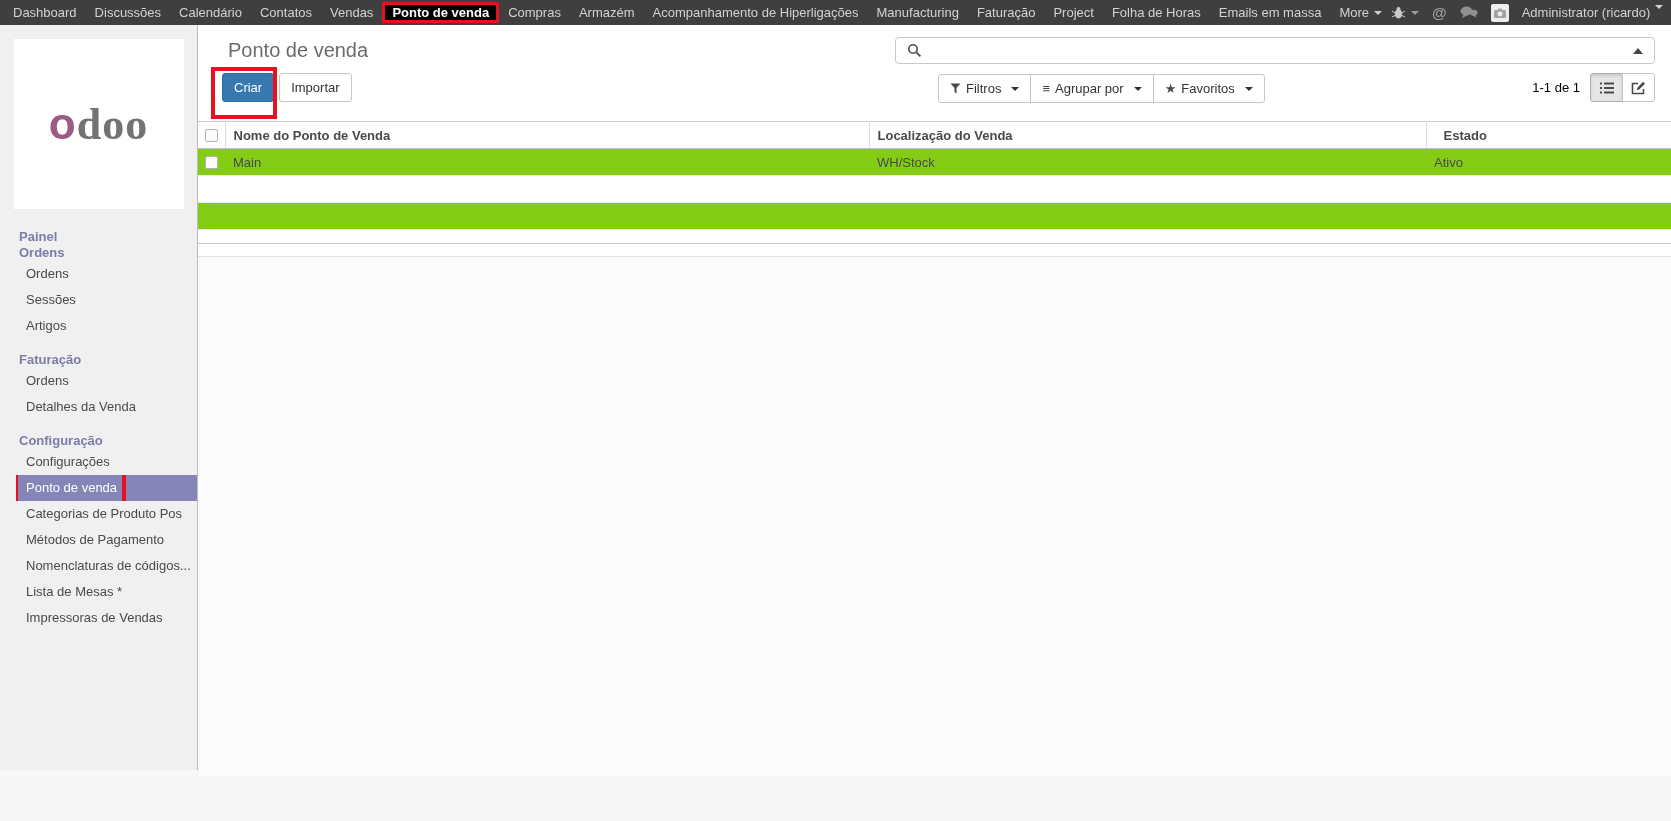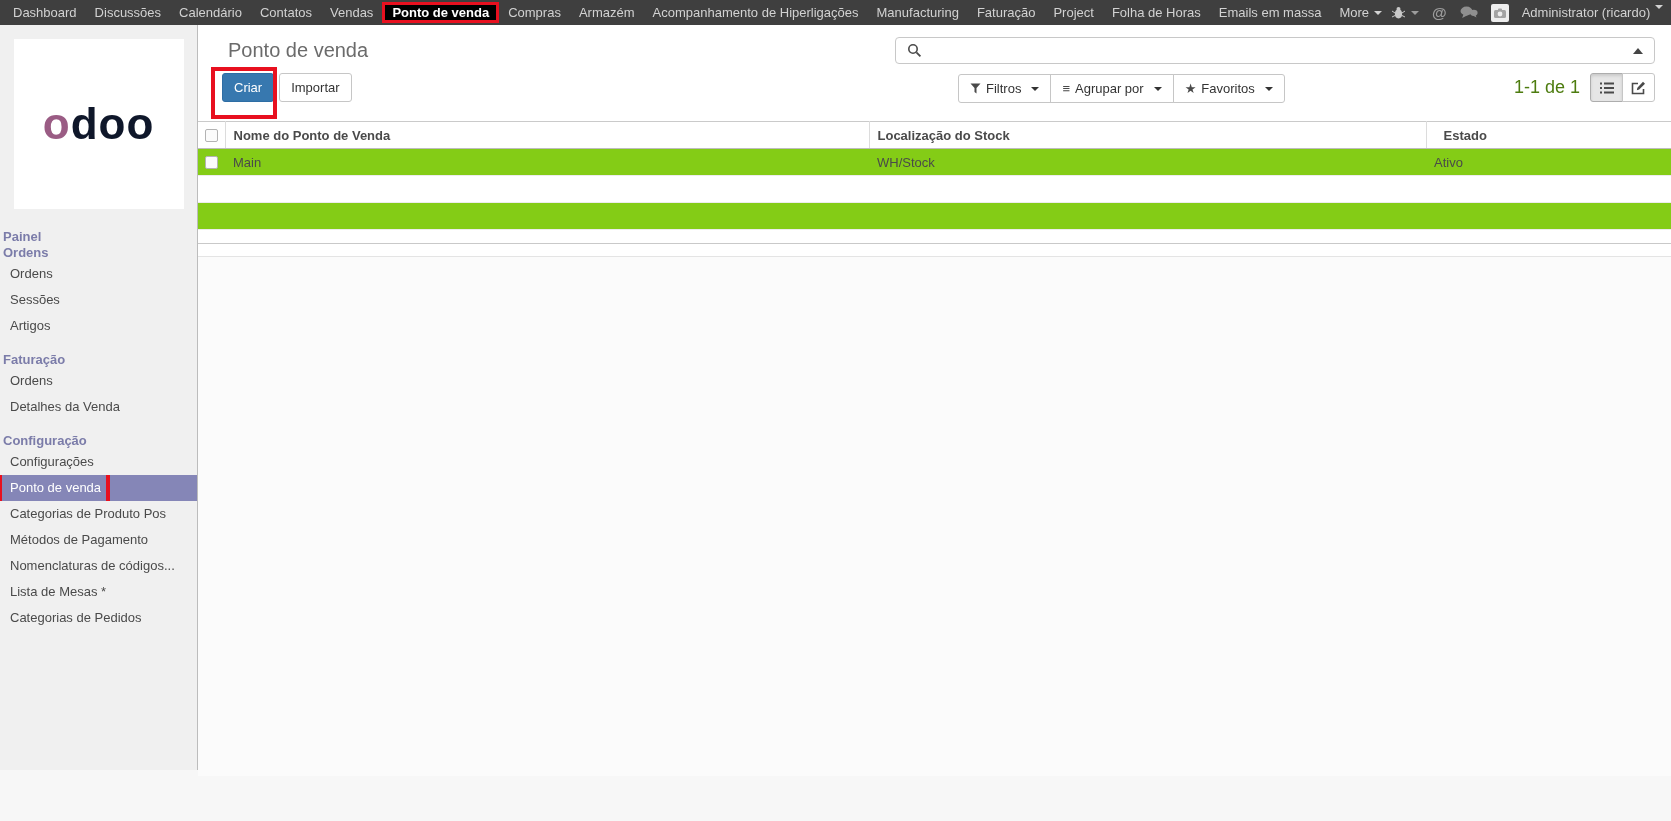--- a/index.html
+++ b/index.html
@@ -17,22 +17,22 @@
   .avatar { width:18px; height:18px; background:#ededed; border-radius:2px; display:flex; align-items:center; justify-content:center; }
   .user-menu { display:flex; color:#d2d2d2; cursor:pointer; white-space:nowrap; }
 
   
   .page { display:flex; height:745px; }
 
   
   .sidebar { width:198px; background:#f0f0f0; border-right:1px solid #bcbcbc; flex-shrink:0; }
   .logo-box { width:170px; height:170px; background:#fff; margin:14px auto 20px; display:flex; align-items:center; justify-content:center; font-weight:bold; font-size:44px; letter-spacing:1px; user-select:none; }
   .logo-first { color:#9a5c84; }
-  .logo-rest { color:#0f172a; }
-  .side-section { margin-top:13px; }
+  .logo-rest { color:#737373;font-family:Liberation Serif, serif; }
+  .side-section { margin-top:13px;padding-left:16px; }
   .side-section.first { margin-top:0; }
   .side-header { color:#7b7ca9; font-weight:bold; font-size:13px; line-height:16px; padding-left:3px; cursor:pointer; }
   .side-list { list-style:none; }
   .side-item { line-height:26px; height:26px; padding-left:10px; font-size:13px; color:#4a4a4a; cursor:pointer; white-space:nowrap; overflow:hidden; }
   .side-item.selected { background:#8586b7; color:#fff; position:relative; }
   .annotation-box { position:absolute; border:4px solid #e8101f; pointer-events:none; z-index:40; }
   .sidebar-annotation { left:-2px; top:-4px; width:112px; height:34px; }
 
   
   .content { flex:1; background:#fff; position:relative; }
@@ -41,27 +41,27 @@
   .searchview { width:760px; height:27px; border:1px solid #c8c8c8; border-radius:4px; background:#fff; display:flex; align-items:center; padding:0 11px; }
   .searchview input { border:none; outline:none; flex:1; font-size:14px; margin-left:7px; font-family:inherit; background:transparent; }
   .search-caret { width:0; height:0; border-left:5px solid transparent; border-right:5px solid transparent; border-bottom:6px solid #454545; cursor:pointer; }
 
   .cp-row2 { position:relative; height:29px; margin-top:9px; }
   .left-buttons { position:absolute; left:24px; top:0; display:flex; gap:5px; }
   .btn { font-family:inherit; font-size:13px; color:#333; background:#fff; border:1px solid #c6c6c6; border-radius:3px; padding:5px 11px; cursor:pointer; line-height:17px; white-space:nowrap; }
   .btn.primary { background:#3778af; border-color:#2e6da4; color:#fff; }
   .criar-wrap { position:relative; display:inline-block; }
   .criar-annotation { left:-11px; top:-6px; right:-3px; bottom:-17px; }
-  .filter-group { position:absolute; left:760px; top:1px; display:flex; }
+  .filter-group { position:absolute; left:740px; top:1px; display:flex; }
   .filter-group .btn { display:flex; align-items:center; gap:5px; border-radius:0; margin-left:-1px; }
   .filter-group .btn:first-child { border-radius:3px 0 0 3px; margin-left:0; }
   .filter-group .btn:last-child { border-radius:0 3px 3px 0; }
   .glyph { font-size:13px; color:#4a4a4a; }
   .pager-area { position:absolute; right:16px; top:0; display:flex; align-items:center; gap:10px; }
-  .pager { font-size:18px; color:#4d7c0f; }
+  .pager { font-size:13px; color:#000000; }
   .view-switcher { display:flex; }
   .view-switcher .btn { width:33px; height:29px; display:flex; align-items:center; justify-content:center; border-radius:0; margin-left:-1px; padding:0; }
   .view-switcher .btn:first-child { border-radius:3px 0 0 3px; margin-left:0; }
   .view-switcher .btn:last-child { border-radius:0 3px 3px 0; }
   .view-switcher .btn.active { background:#e6e6e6; border-color:#adadad; box-shadow:inset 0 2px 3px rgba(0,0,0,.12); }
 
   
   .list-table { width:100%; border-collapse:collapse; table-layout:fixed; font-size:13px; color:#4a4a4a; margin-top:19px; }
   .list-table thead tr { height:27px; }
   .list-table th { font-weight:bold; text-align:left; padding:0 8px; border-top:1px solid #cacaca; border-bottom:1px solid #bdbdbd; border-right:1px solid #dcdcdc; }
@@ -164,21 +164,21 @@
       </div>
       <div class="side-section">
         <div class="side-header">Configuração</div>
         <ul class="side-list">
           <li class="side-item">Configurações</li>
           <li class="side-item selected">Ponto de venda<span class="annotation-box sidebar-annotation"></span></li>
           <li class="side-item">Categorias de Produto Pos</li>
           <li class="side-item">Métodos de Pagamento</li>
           <li class="side-item">Nomenclaturas de códigos...</li>
           <li class="side-item">Lista de Mesas *</li>
-          <li class="side-item">Categorias de Pedidos</li>
+          <li class="side-item">Impressoras de Vendas</li>
         </ul>
       </div>
     </nav>
   </aside>
 
   <main class="content">
     <div class="cp-row1">
       <h1 class="page-title">Ponto de venda</h1>
       <div class="searchview">
         <svg width="15" height="15" viewBox="0 0 15 15">
@@ -250,21 +250,21 @@
           <col style="width:644px">
           <col style="width:557px">
           <col>
         </colgroup>
       <thead>
         <tr>
           <th class="cb-cell">
               <div class="cb"></div>
             </th>
           <th>Nome do Ponto de Venda</th>
-          <th>Localização do Stock</th>
+          <th>Localização do Venda</th>
           <th>Estado</th>
         </tr>
       </thead>
       <tbody>
         <tr class="stripe">
           <td class="cb-cell">
               <div class="cb"></div>
             </td>
           <td>Main</td>
           <td>WH/Stock</td>

